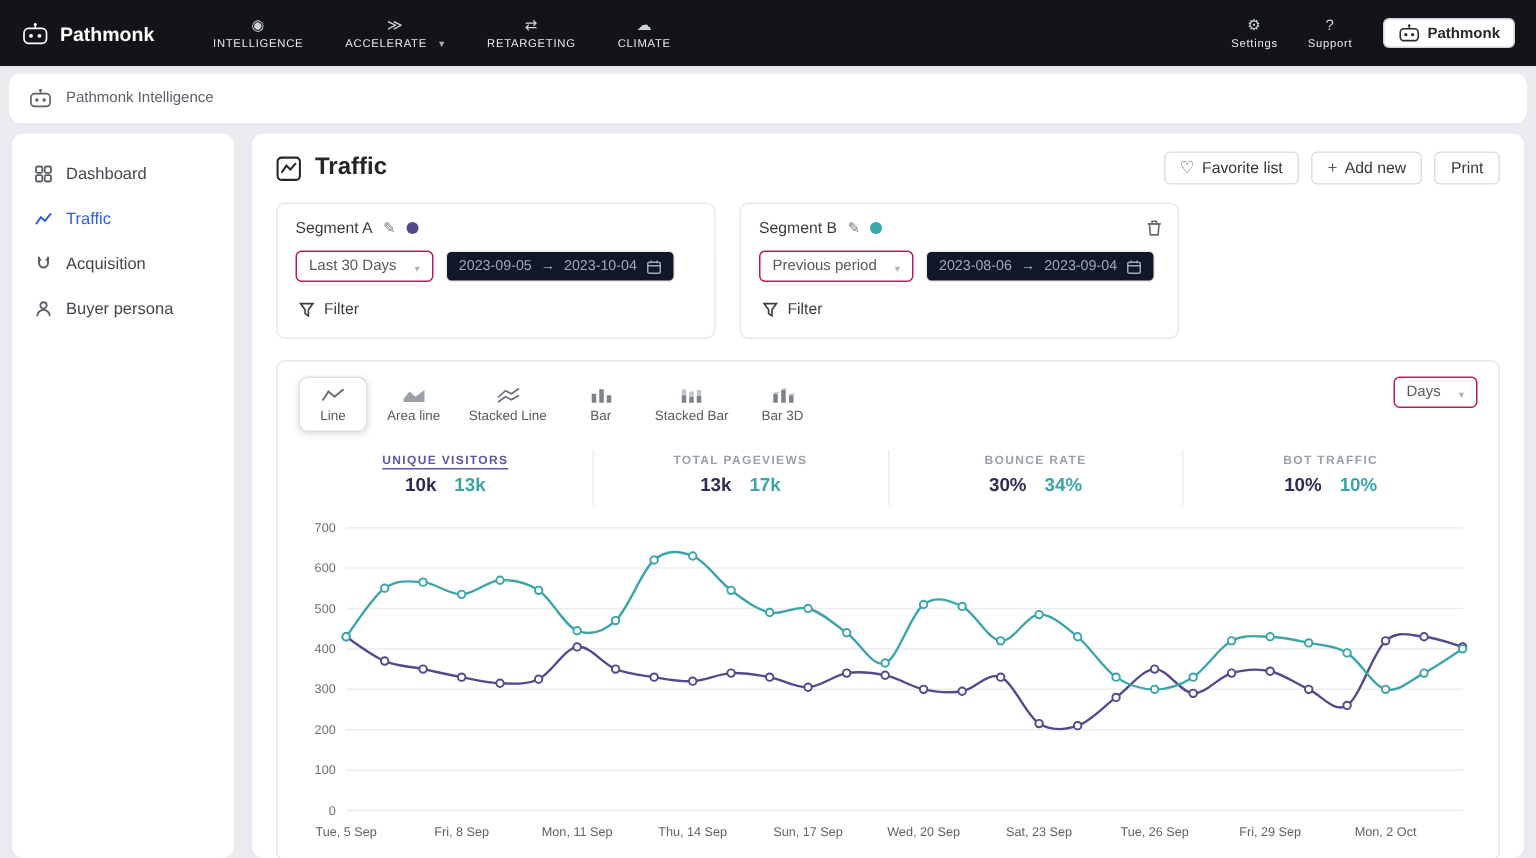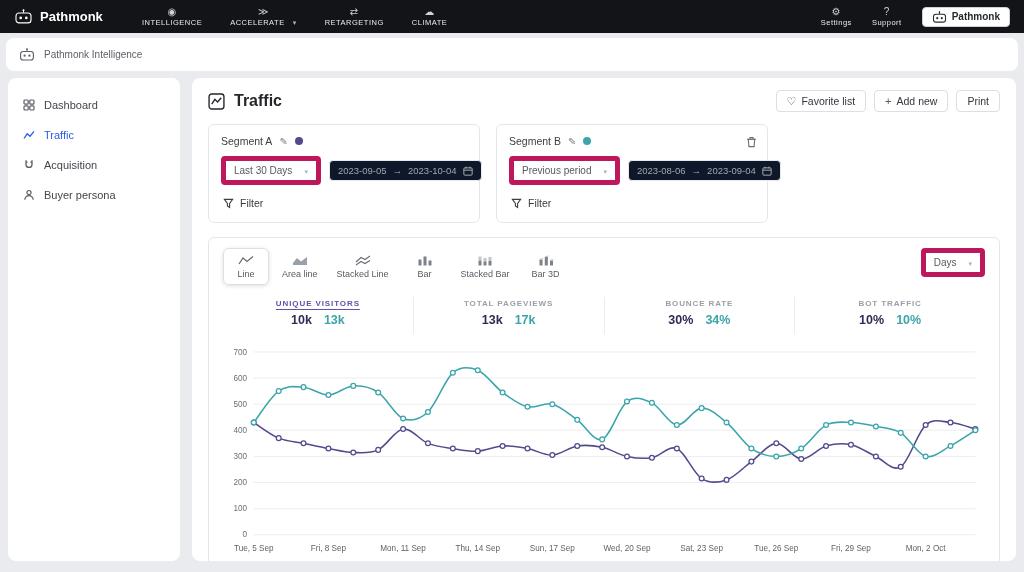--- a/index.html
+++ b/index.html
@@ -1,55 +1,55 @@
 <!DOCTYPE html>
 <html><head>
 <meta charset="utf-8">
 <style>
   * { box-sizing: border-box; margin: 0; padding: 0; }
   html,body { width:1024px; height:572px; overflow:hidden; }
   body { background:#e9ebee; font-family:"Liberation Sans", sans-serif; color:#333; }
 
   
-  .topbar { height:33px; background:#131417; display:flex; align-items:center; padding:0 14px; color:#fff; }
+  .topbar { height:44px; background:#131417; display:flex; align-items:center; padding:0 14px; color:#fff; }
   .brand { display:flex; align-items:center; gap:7px; font-size:13px; font-weight:bold; width:128px; cursor:pointer; }
   .topnav { display:flex; gap:28px; align-items:center; }
   .nav-item { display:flex; flex-direction:column; align-items:center; gap:1px; font-size:7.5px; letter-spacing:.5px; color:#e9eaee; cursor:pointer; }
   .nav-ic { font-size:10px; line-height:11px; color:#cdd1d8; }
   .nav-lbl-row { display:flex; align-items:flex-end; gap:8px; }
   .chev { font-size:7px; color:#aeb3bb; }
   .top-right { margin-left:auto; display:flex; align-items:center; gap:20px; }
   .account-chip { background:#fff; color:#26282c; border:1px solid #cfd2d8; border-radius:4px; padding:3px 9px; display:flex; align-items:center; gap:5px; font-size:10px; font-weight:bold; cursor:pointer; }
 
   
   .subheader { margin:5px 6px; background:#fff; border-radius:8px; height:33px; display:flex; align-items:center; gap:9px; padding:0 13px; color:#5b5f66; font-size:10px; }
 
   
   .content { display:flex; gap:12px; padding:2px 8px 8px; height:493px; }
-  .sidebar { width:172px; background:#fff; border-radius:8px; padding:12px 0; flex:0 0 auto; }
+  .sidebar { width:148px; background:#fff; border-radius:8px; padding:12px 0; flex:0 0 auto; }
   .side-item { display:flex; align-items:center; gap:9px; padding:9px 15px; font-size:11px; color:#42464c; cursor:pointer; }
   .side-item svg { color:#5b5f66; }
   .side-item.active { color:#2b5ce6; }
   .side-item.active svg { color:#2b5ce6; }
 
   .main { flex:1; background:#fff; border-radius:8px; padding:12px 16px; overflow:hidden; }
   .page-head { display:flex; align-items:center; }
   .page-title { display:flex; align-items:center; gap:9px; font-size:16px; font-weight:bold; color:#24262a; }
   .head-actions { margin-left:auto; display:flex; gap:8px; }
   .btn { display:flex; align-items:center; gap:5px; border:1px solid #dcdfe4; border-radius:4px; background:#fff; padding:4px 10px; font-size:10.5px; color:#33363b; cursor:pointer; }
   .btn .ic { font-size:11px; color:#55585e; line-height:10px; }
 
   
   .segments { display:flex; gap:16px; margin-top:12px; }
-  .seg-card { position:relative; border:1px solid #e4e6ea; border-radius:6px; padding:10px 12px 11px; width:272px; }
+  .seg-card { position:relative; border:1px solid #e4e6ea; border-radius:6px; padding:10px 12px 11px; width:293px; }
   .seg-head { display:flex; align-items:center; gap:7px; font-size:10.5px; color:#3a3d42; }
   .pencil { font-size:10px; color:#7c8087; cursor:pointer; }
   .dot { width:8px; height:8px; border-radius:50%; }
   .seg-row { display:flex; align-items:center; gap:8px; margin-top:9px; }
-  .select { display:flex; align-items:flex-end; gap:12px; border:5px solid #be185d; border-radius:4px; padding:4px 8px; font-size:10px; color:#55585e; background:#fff; cursor:pointer; white-space:nowrap; }
+  .select { display:flex; align-items:flex-end; gap:12px; border:1px solid #be185d; border-radius:4px; padding:4px 8px; font-size:10px; color:#55585e; background:#fff; cursor:pointer; white-space:nowrap; }
   .daterange { display:flex; align-items:center; gap:6px; background:#0f172a; border:1px solid #e8eaec; border-radius:4px; padding:4px 8px; font-size:9.5px; color:#a3a7ae; white-space:nowrap; }
   .daterange svg { color:#a3a7ae; }
   .filter-btn { display:flex; align-items:center; gap:6px; font-size:10.5px; color:#3a3d42; margin-top:10px; cursor:pointer; width:fit-content; padding:2px 2px; }
   .trash-btn { position:absolute; top:9px; right:10px; color:#6a6e74; cursor:pointer; }
 
   
   .chart-panel { border:1px solid #e4e6ea; border-radius:6px; margin-top:14px; padding:10px 14px 6px; }
   .tabs-row { display:flex; align-items:flex-start; gap:7px; }
   .tab { display:flex; flex-direction:column; align-items:center; gap:3px; padding:6px 5px 5px; font-size:9px; color:#585c62; border:1px solid transparent; border-radius:6px; min-width:46px; cursor:pointer; }
   .tab svg { color:#6a6e74; }

